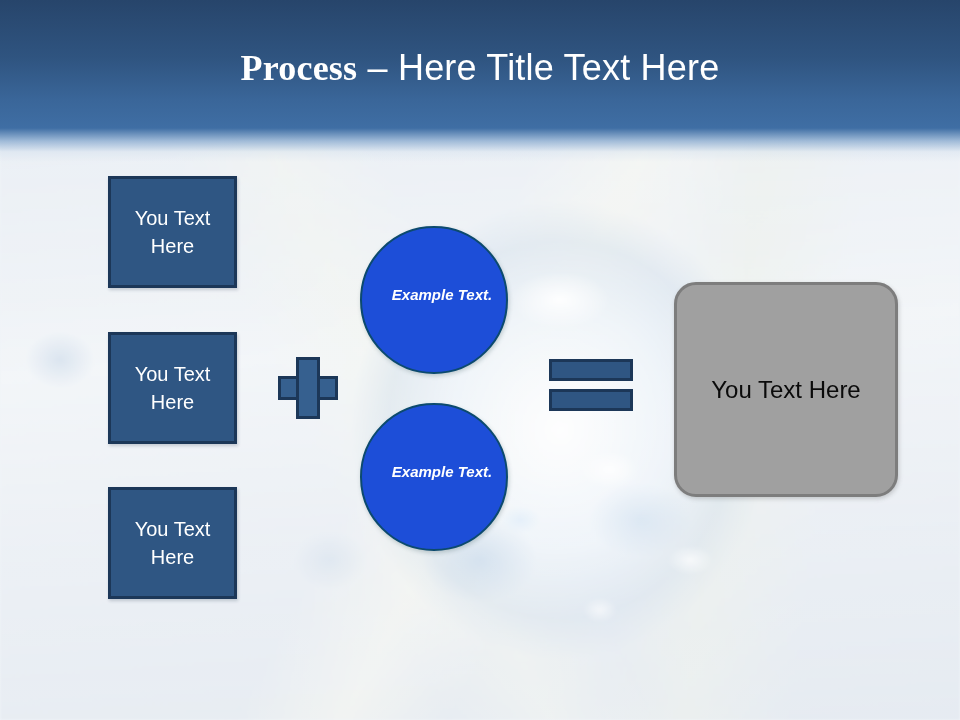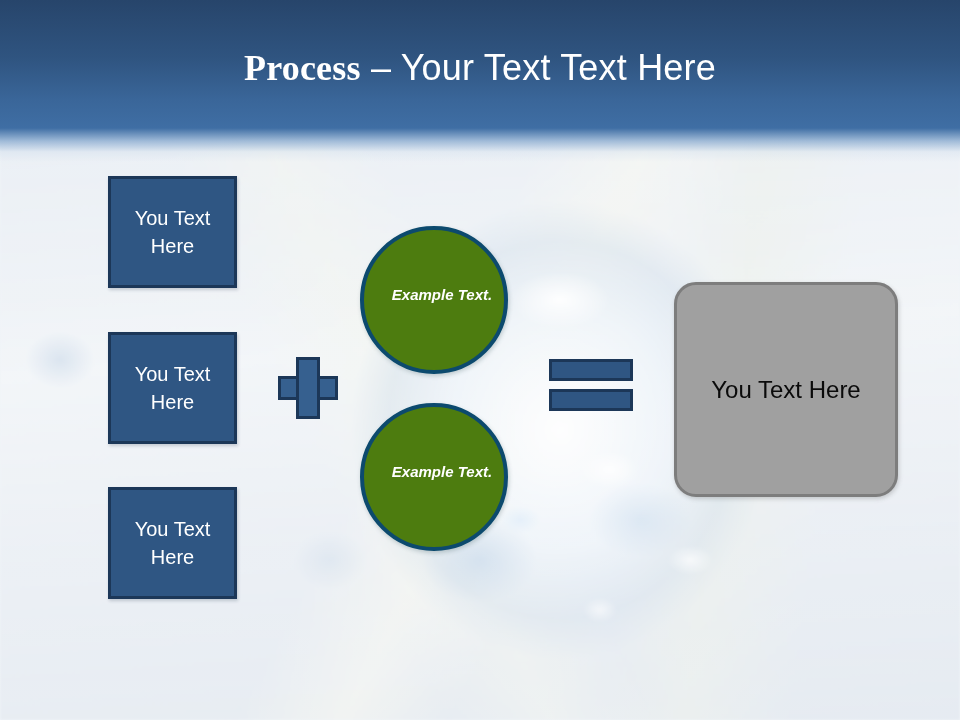--- a/index.html
+++ b/index.html
@@ -99,22 +99,22 @@
     border:3px solid #1c3758;
   }
   .plus .bar-h { left:0; top:19px; width:60px; height:24px; }
   .plus .bar-v { left:18px; top:0; width:24px; height:62px; }
 
   
   .green-circle {
     position:absolute;
     width:148px; height:148px;
     border-radius:50%;
-    background:#4d7c0f;
-    border:4px solid #0c4a6e;
+    background:#1d4ed8;
+    border:2px solid #0c4a6e;
     display:flex; align-items:center; justify-content:center;
     text-align:center;
     color:#ffffff;
     font-size:15px;
     line-height:23px;
     font-weight:bold;
     font-style:italic;
     box-shadow:1px 2px 4px rgba(45,77,79,0.25);
   }
   #green-circle-1 { left:360px; top:226px; }
@@ -152,21 +152,21 @@
 
 <div class="slide">
 
   <div class="photo"></div>
   <div class="photo-sheen"></div>
 
   <div class="header"></div>
   <div class="header-fade"></div>
 
   <div class="slide-title">
-    <span class="bold">Process</span><span class="light"> – </span><span class="light">Your Text Text Here</span>
+    <span class="bold">Process</span><span class="light"> – </span><span class="light">Here Title Text Here</span>
   </div>
 
   <div class="blue-box" id="blue-box-1">
     <span class="txt">You Text Here</span>
   </div>
   <div class="blue-box" id="blue-box-2">
     <span class="txt">You Text Here</span>
   </div>
   <div class="blue-box" id="blue-box-3">
     <span class="txt">You Text Here</span>

